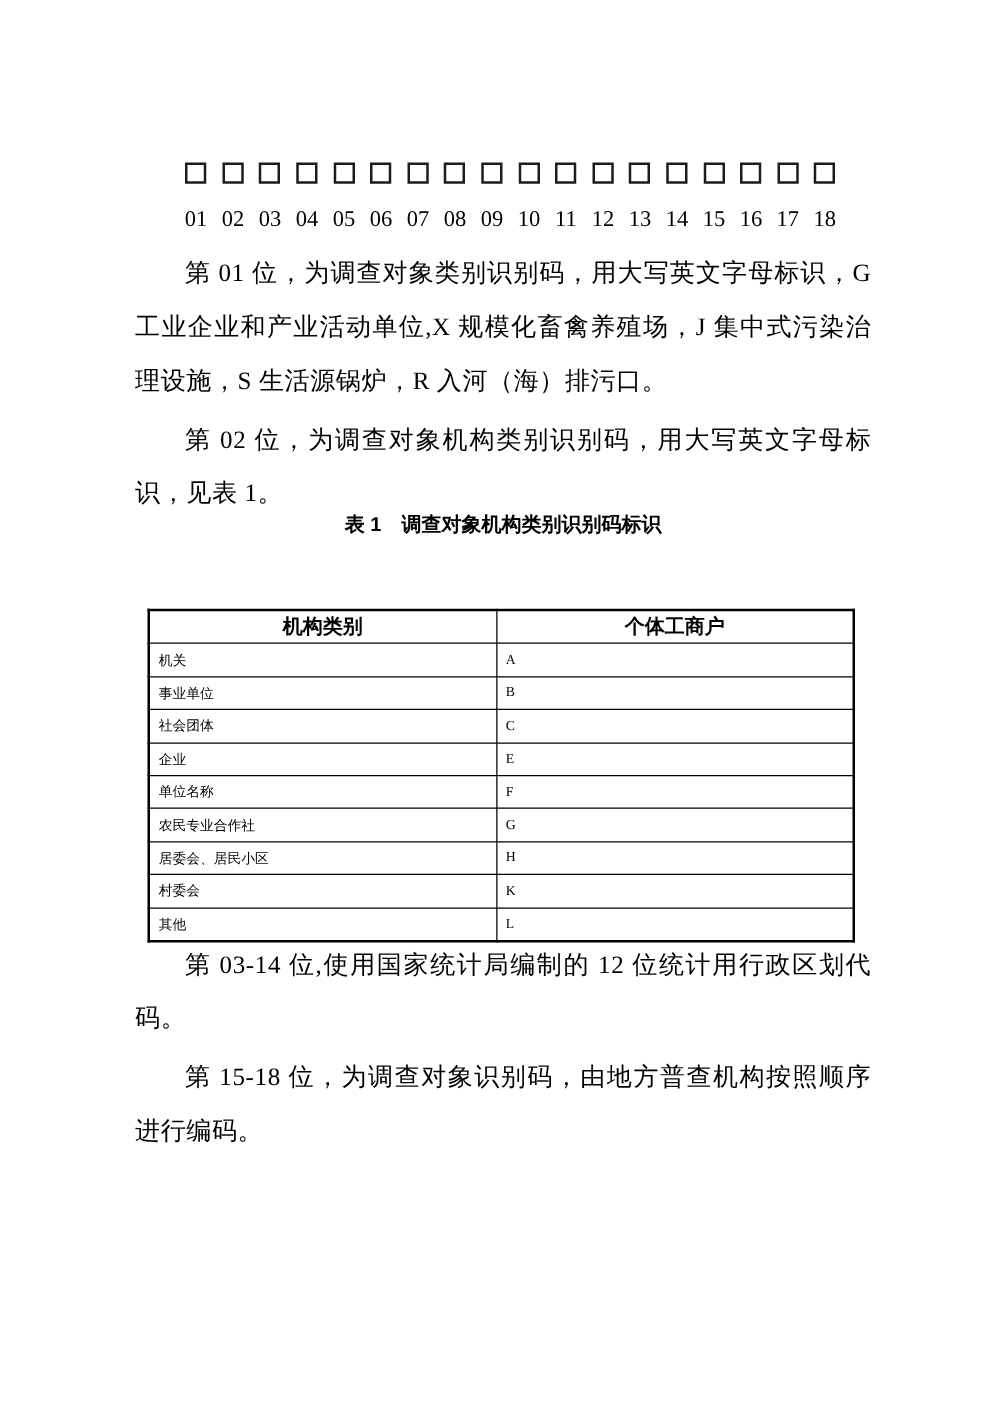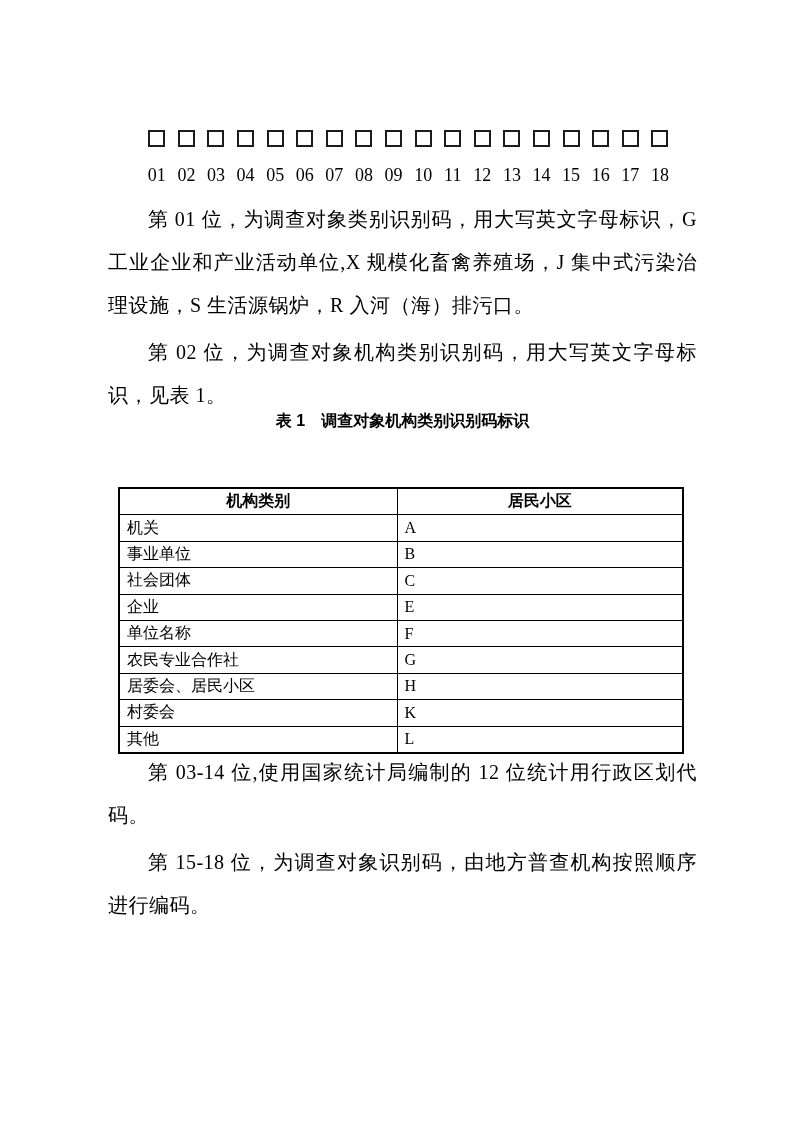--- a/index.html
+++ b/index.html
@@ -95,21 +95,21 @@
     overflow: hidden;
   }
   .id-table { border: 2px solid #000000; margin-top: 45px; }
   .id-table th {
     font-family: "Liberation Sans", "DejaVu Sans", sans-serif;
     font-weight: bold;
     font-size: 16px;
     text-align: center;
   }
   .id-table td {
-    font-size: 16px;
+    font-size: 11px;
     text-align: left;
     padding-left: 7px;
   }
   .col-name { width: 49.3%; }
   .col-code { width: 50.7%; }
 
   
   .footer {
     position: absolute;
     left: 100px;
@@ -213,21 +213,21 @@
   <div class="tbl-caption">表 1　调查对象机构类别识别码标识</div>
 
   <table class="id-table">
     <colgroup>
         <col class="col-name">
         <col class="col-code">
       </colgroup>
     <thead>
       <tr>
         <th>机构类别</th>
-        <th>居民小区</th>
+        <th>个体工商户</th>
       </tr>
     </thead>
     <tbody>
       <tr>
         <td>机关</td>
         <td>A</td>
       </tr>
       <tr>
         <td>事业单位</td>
         <td>B</td>

